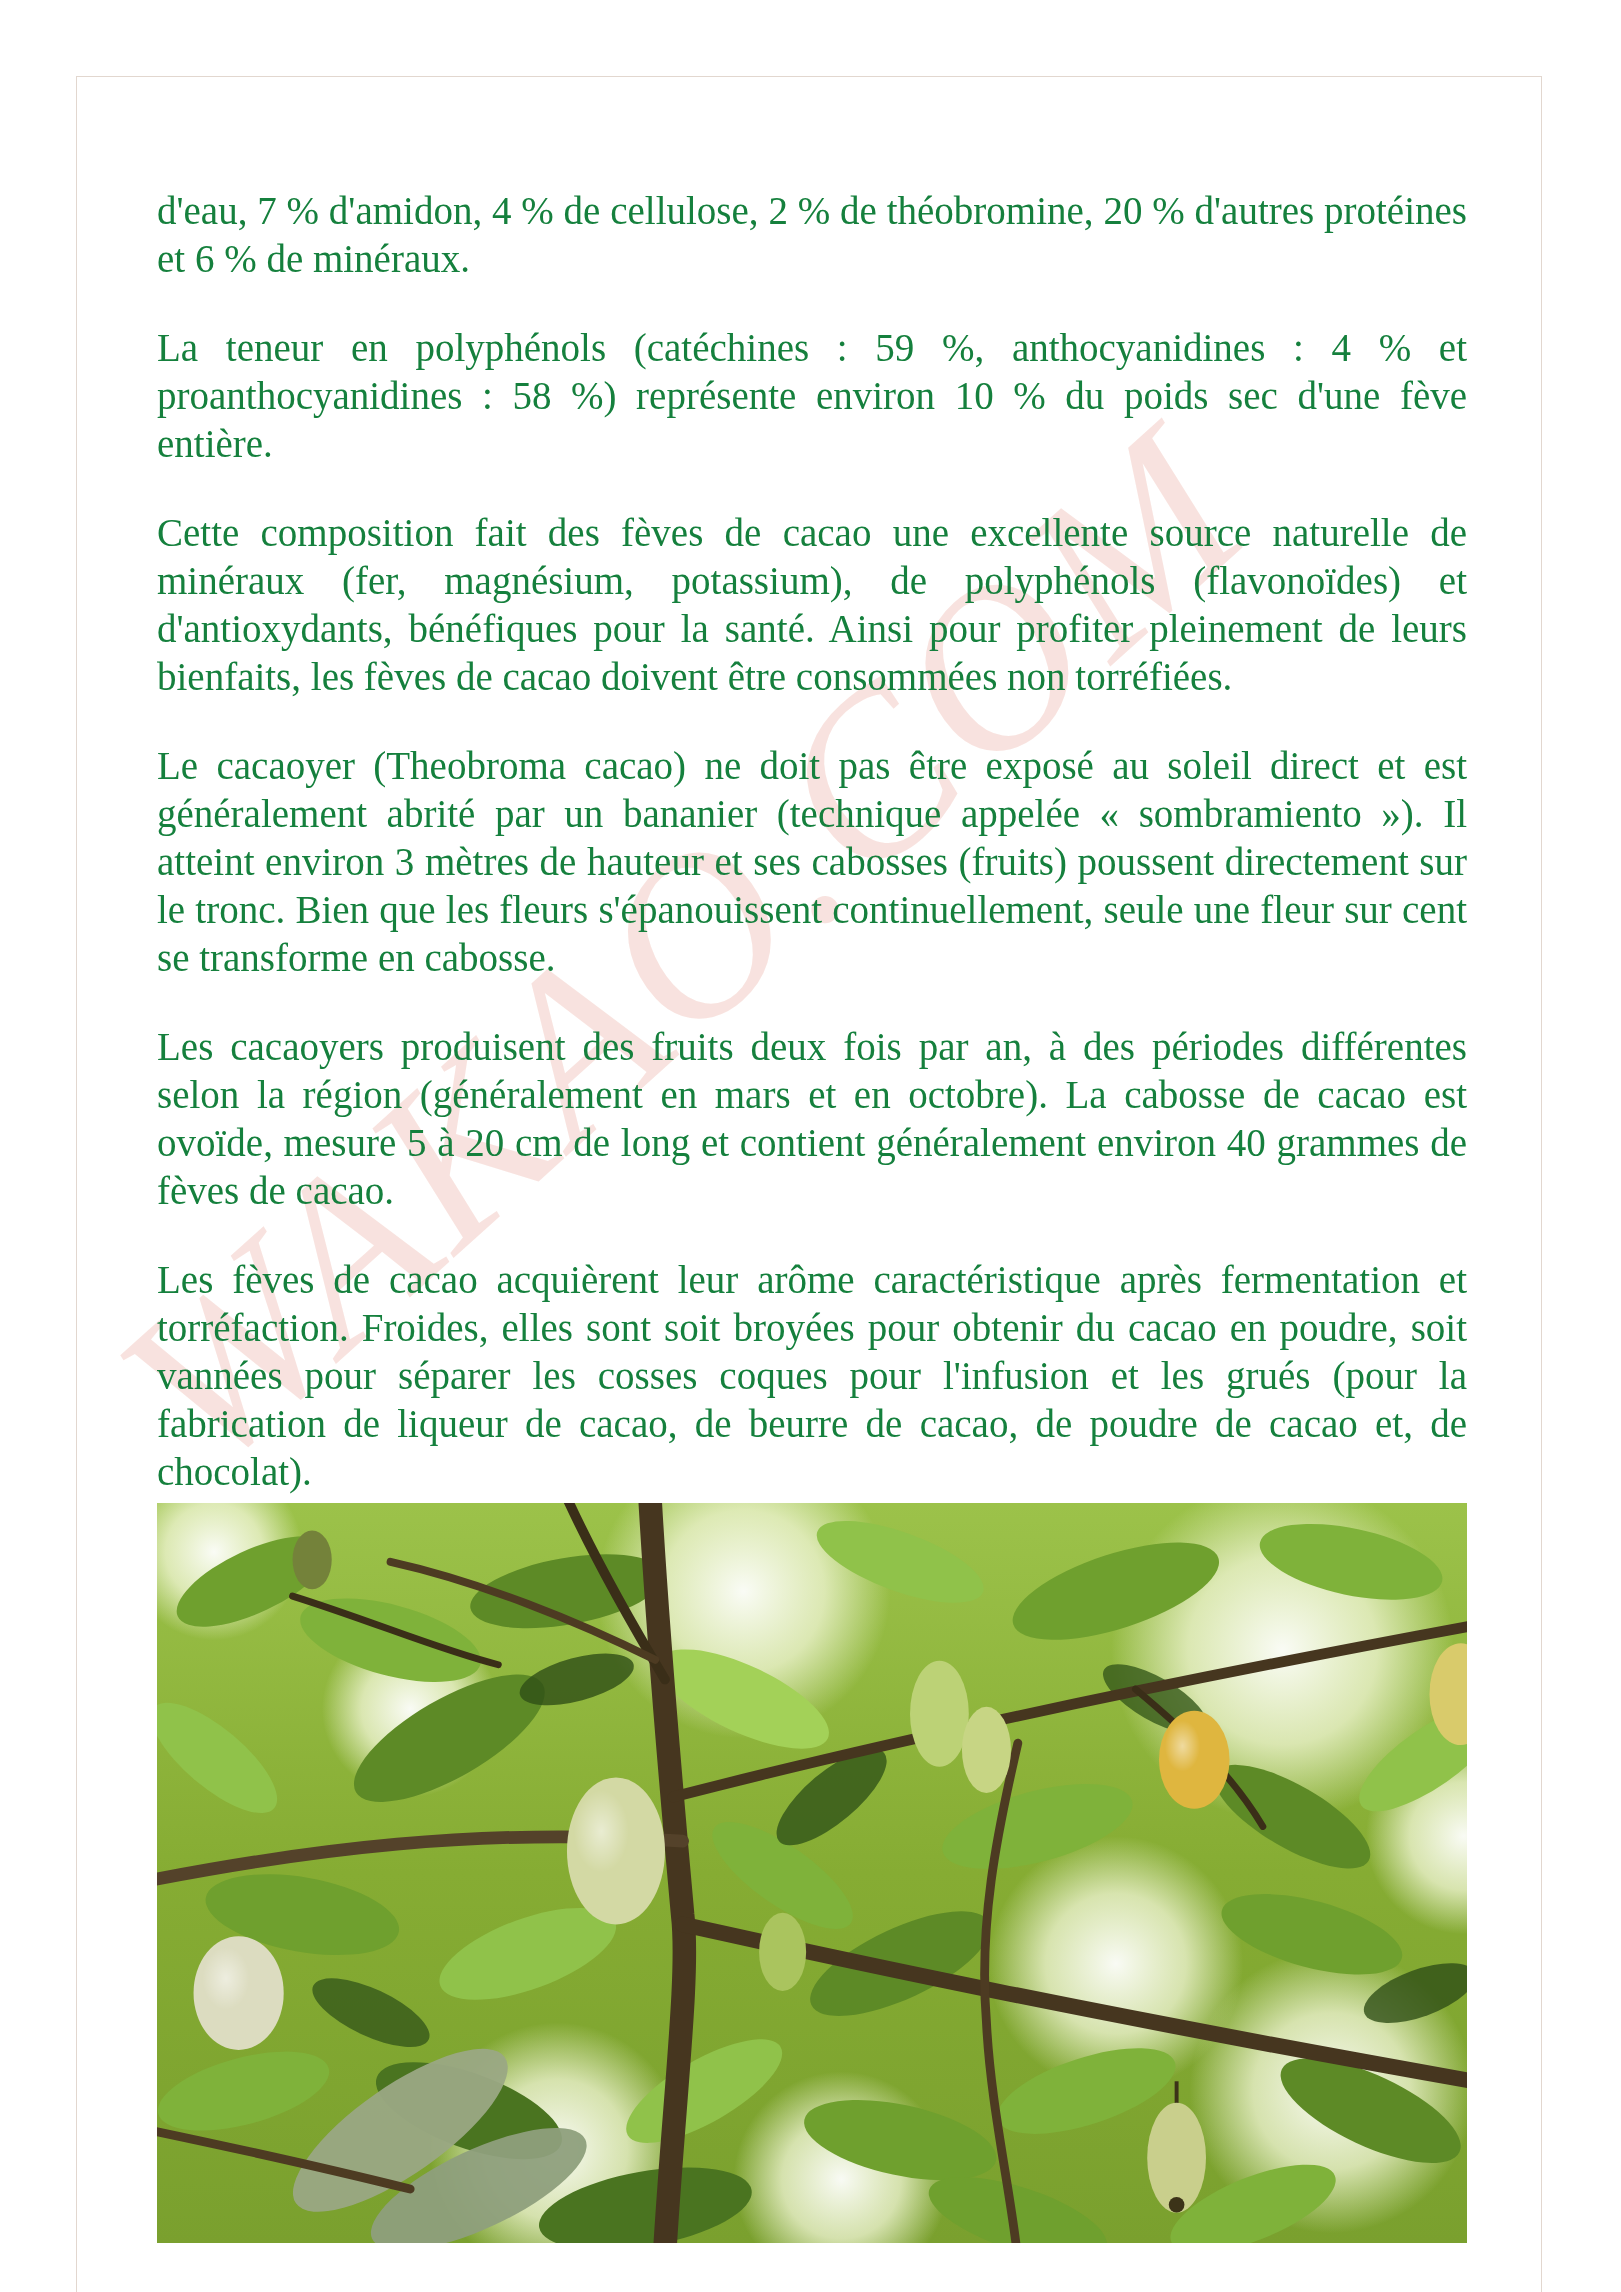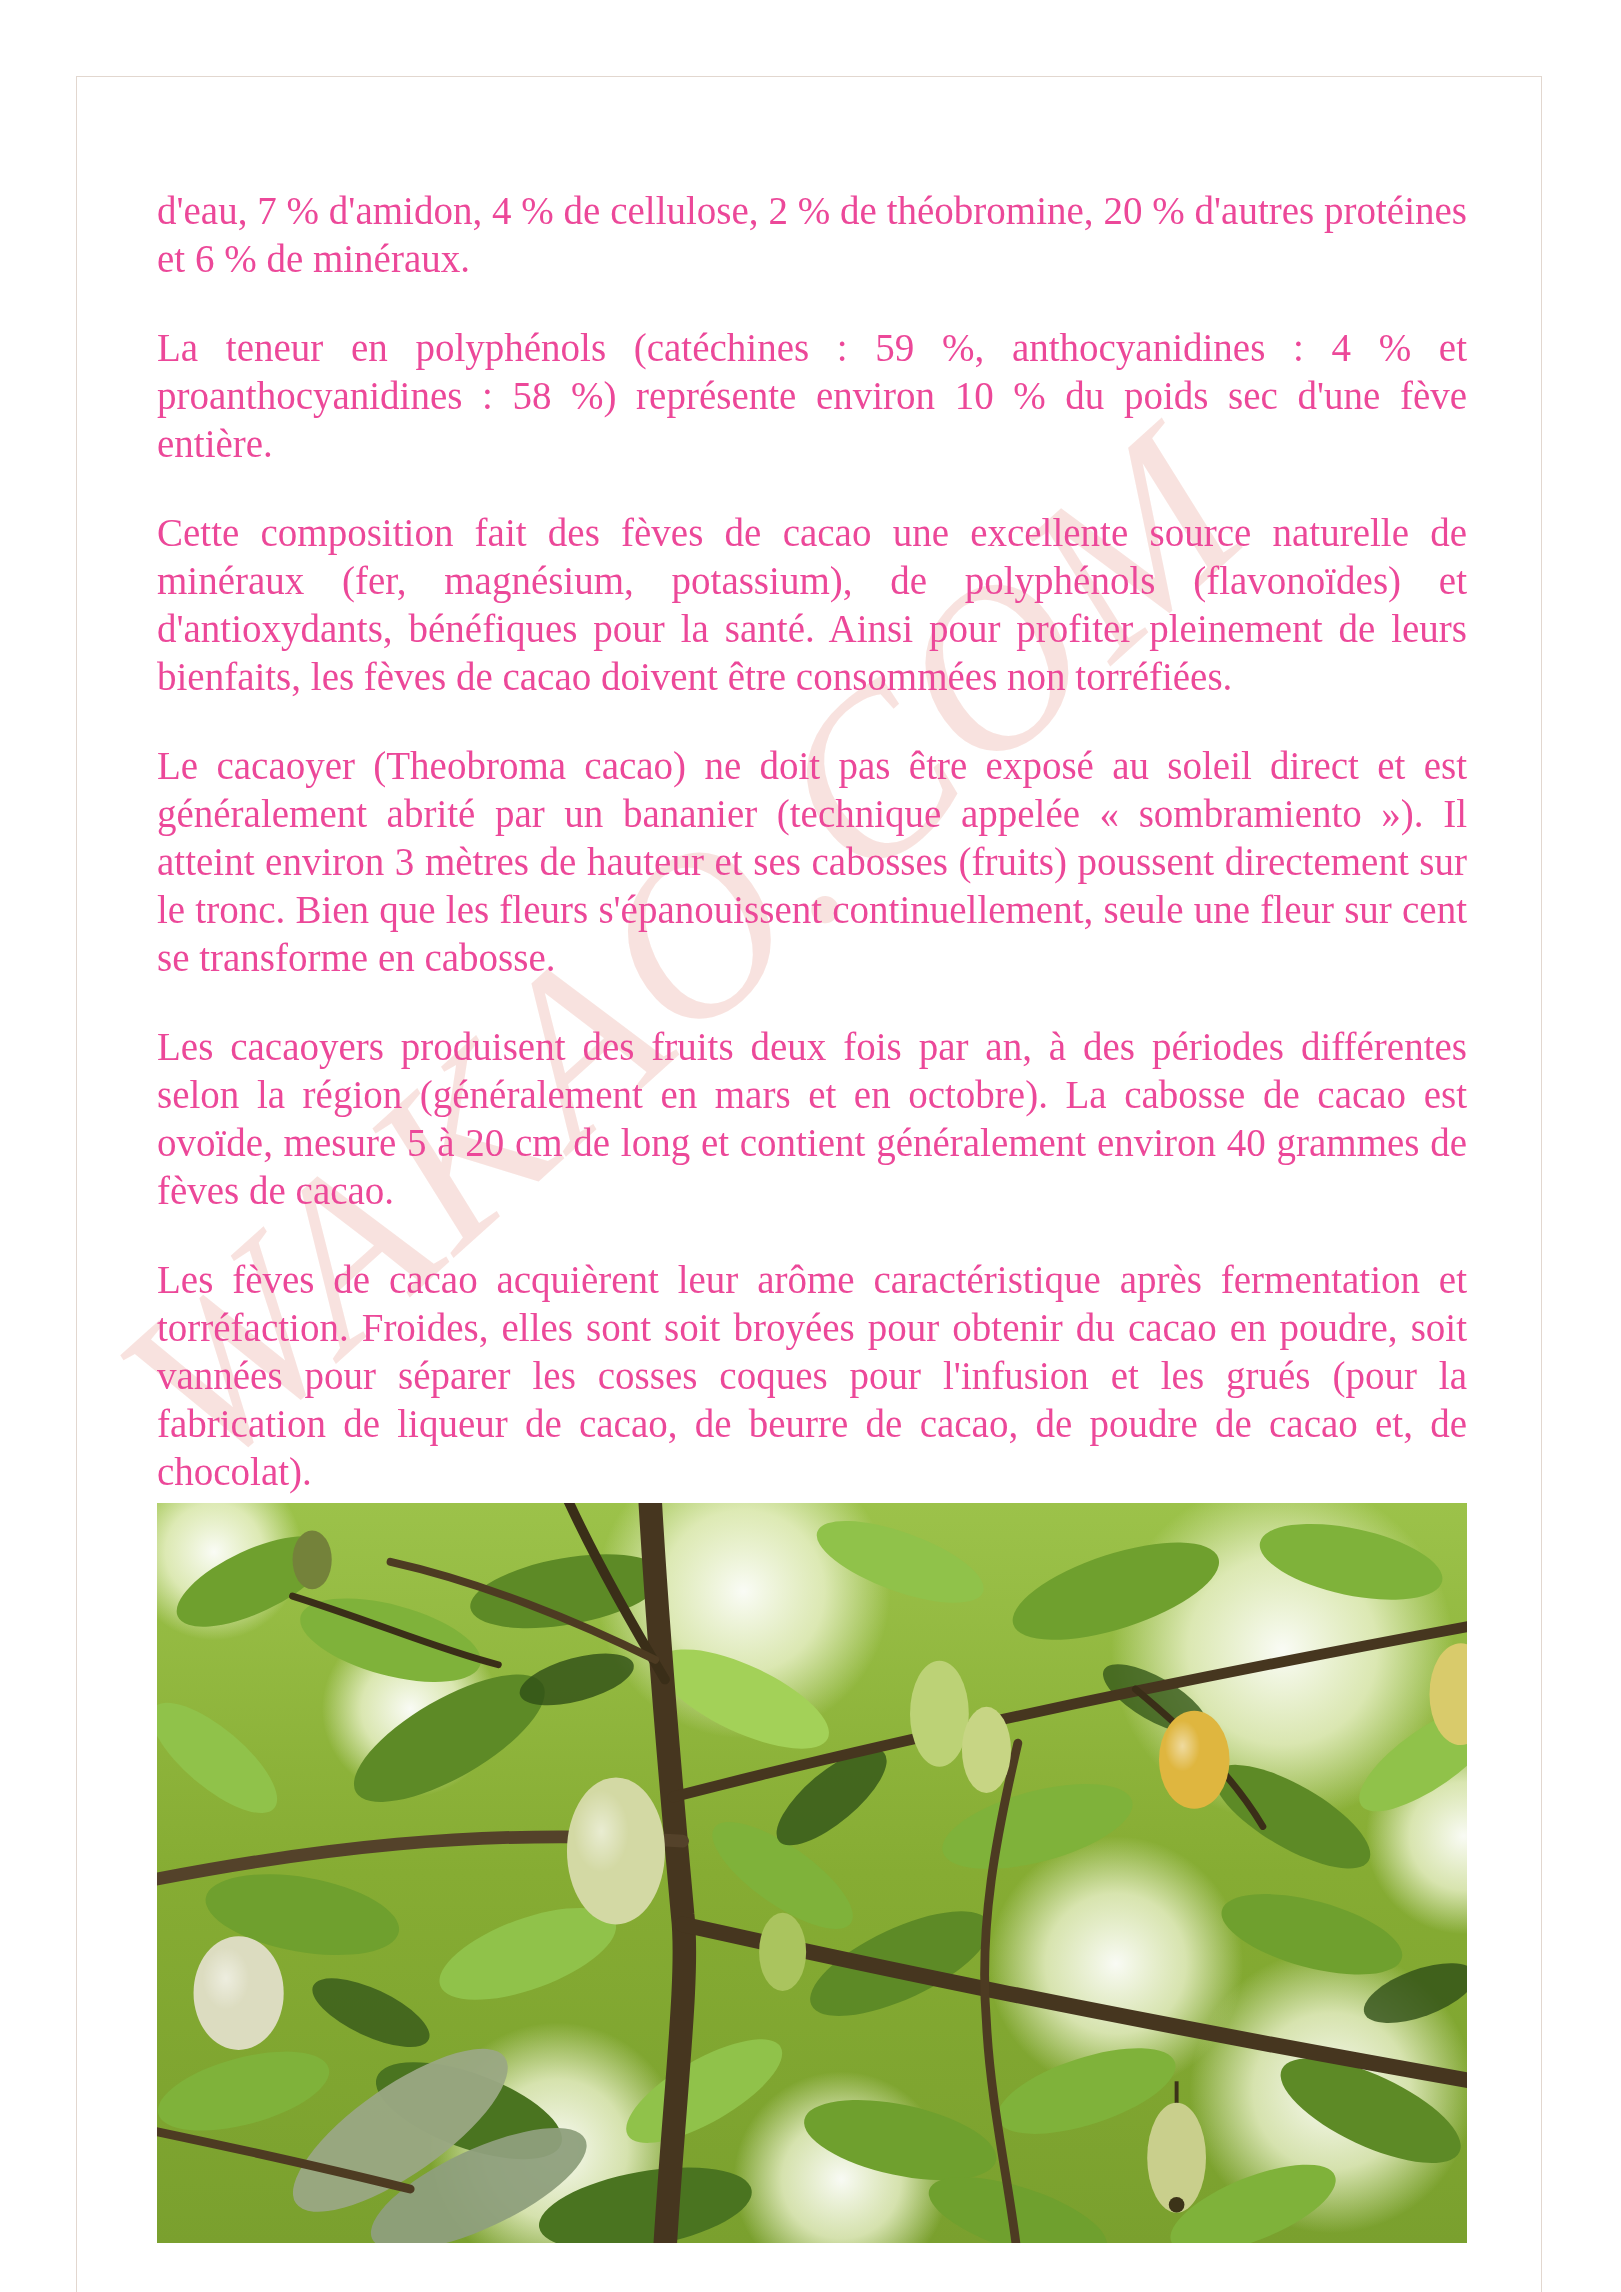--- a/index.html
+++ b/index.html
@@ -21,21 +21,21 @@
     background: #ffffff;
     padding: 110px 74px 102px 80px;
     overflow: hidden;
   }
   .page p {
     position: relative;
     z-index: 1;
     margin: 0 0 41px 0;
     font-size: 39px;
     line-height: 48px;
-    color: #ec4899;
+    color: #15803d;
     text-align: justify;
   }
   .page p:last-of-type { margin-bottom: 7px; }
   .watermark {
     position: absolute;
     left: -96px;
     top: 752px;
     width: 1372px;
     text-align: center;
     transform: rotate(-42deg);

